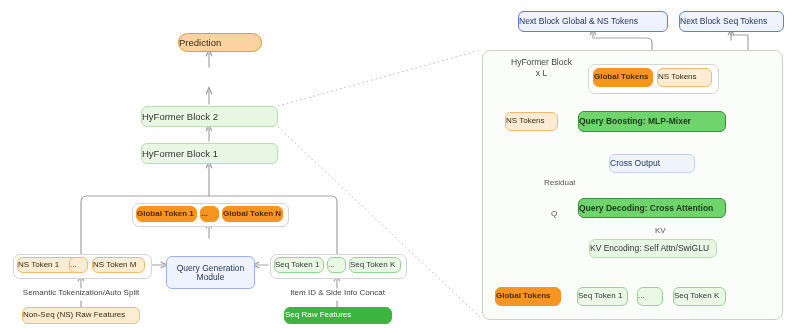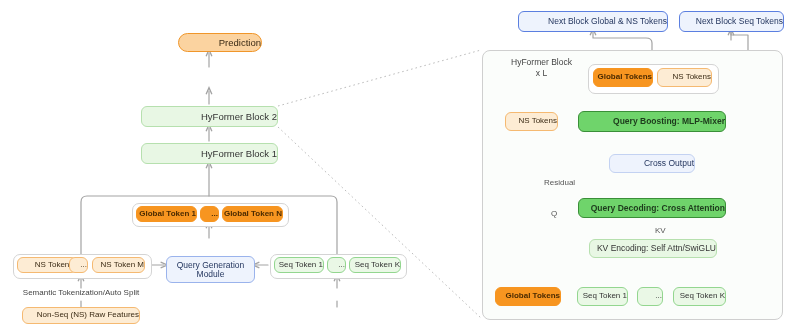--- a/index.html
+++ b/index.html
@@ -1,18 +1,18 @@
 <!DOCTYPE html>
 <html><head>
 <meta charset="utf-8">
 <style>
   html,body{margin:0;padding:0;background:#ffffff;}
   body{font-family:"Liberation Sans","DejaVu Sans",sans-serif;}
   #stage{position:relative;width:793px;height:333px;overflow:hidden;background:#fff;}
-  .node{position:absolute;box-sizing:border-box;display:flex;align-items:center;justify-content:flex-end;
+  .node{position:absolute;box-sizing:border-box;display:flex;align-items:center;justify-content:flex-start;
         text-align:center;line-height:1.05;border-radius:6px;color:#333;}
   
   .green-light{background:#e8f7e4;border:1px solid #b6e0ae;color:#333;}
   .green-solid{background:#6fd46b;border:1.4px solid #3a8f38;color:#1d3b1c;font-weight:bold;}
   .green-solid2{background:#3cb540;border:1px solid #3cb540;color:#ffffff;}
   .green-tok{background:#eaf8e6;border:1px solid #93d68f;color:#333;}
   .orange-mid{background:#fbd3a0;border:1.4px solid #f0962a;color:#3a2a14;}
   .orange-light{background:#fdecd4;border:1px solid #f5b971;color:#3a2a14;}
   .orange-chip{background:#f79520;border:1px solid #f79520;color:#4a2a00;font-weight:bold;}
   .blue-pale{background:#eef3fd;border:1px solid #c3d2f2;color:#24365f;}
@@ -119,21 +119,21 @@
   <div class="node orange-light" style="left:17px;top:257px;width:60px;height:16px;font-size:8px;">
     <span>NS Token 1</span>
   </div>
   <div class="node orange-light" style="left:69px;top:257px;width:19px;height:16px;font-size:8px;">
     <span>...</span>
   </div>
   <div class="node orange-light" style="left:92px;top:257px;width:53px;height:16px;font-size:8px;">
     <span>NS Token M</span>
   </div>
 
-  <div class="node blue-pale" style="left:166px;top:256px;width:89px;height:27px;font-size:8.5px;border:1px solid #9ab3ec;">
+  <div class="node blue-pale" style="left:166px;top:256px;width:89px;height:33px;font-size:8.5px;border:1px solid #9ab3ec;">
     <span>Query Generation Module</span>
   </div>
 
   <div class="group-box" style="position:absolute;left:270px;top:254px;width:135px;height:23px;"></div>
   <div class="node green-tok" style="left:274px;top:257px;width:50px;height:16px;font-size:8px;">
     <span>Seq Token 1</span>
   </div>
   <div class="node green-tok" style="left:327px;top:257px;width:19px;height:16px;font-size:8px;">
     <span>...</span>
   </div>
@@ -141,20 +141,26 @@
     <span>Seq Token K</span>
   </div>
 
   <div class="lbl" style="left:8px;top:288px;width:146px;text-align:center;font-size:8px;">
     <span>Semantic Tokenization/Auto Split</span>
   </div>
   <div class="node orange-light" style="left:22px;top:307px;width:118px;height:17px;font-size:8px;">
     <span>Non-Seq (NS) Raw Features</span>
   </div>
 
+  <div class="lbl" style="left:267px;top:288px;width:141px;text-align:center;font-size:8px;">
+    <span>Item ID &amp; Side Info Concat</span>
+  </div>
+  <div class="node green-solid2" style="left:284px;top:307px;width:108px;height:17px;font-size:8px;color:#fff;">
+    <span>Seq Raw Features</span>
+  </div>
 
   <div class="node blue-pale" style="left:518px;top:11px;width:150px;height:21px;font-size:8.5px;border:1.3px solid #5b7fe0;">
     <span>Next Block Global &amp; NS Tokens</span>
   </div>
 
   <div class="node blue-pale" style="left:679px;top:11px;width:105px;height:21px;font-size:8.5px;border:1.3px solid #5b7fe0;">
     <span>Next Block Seq Tokens</span>
   </div>
 
   <div class="panel" style="position:absolute;left:482px;top:50px;width:299px;height:268px;"></div>

